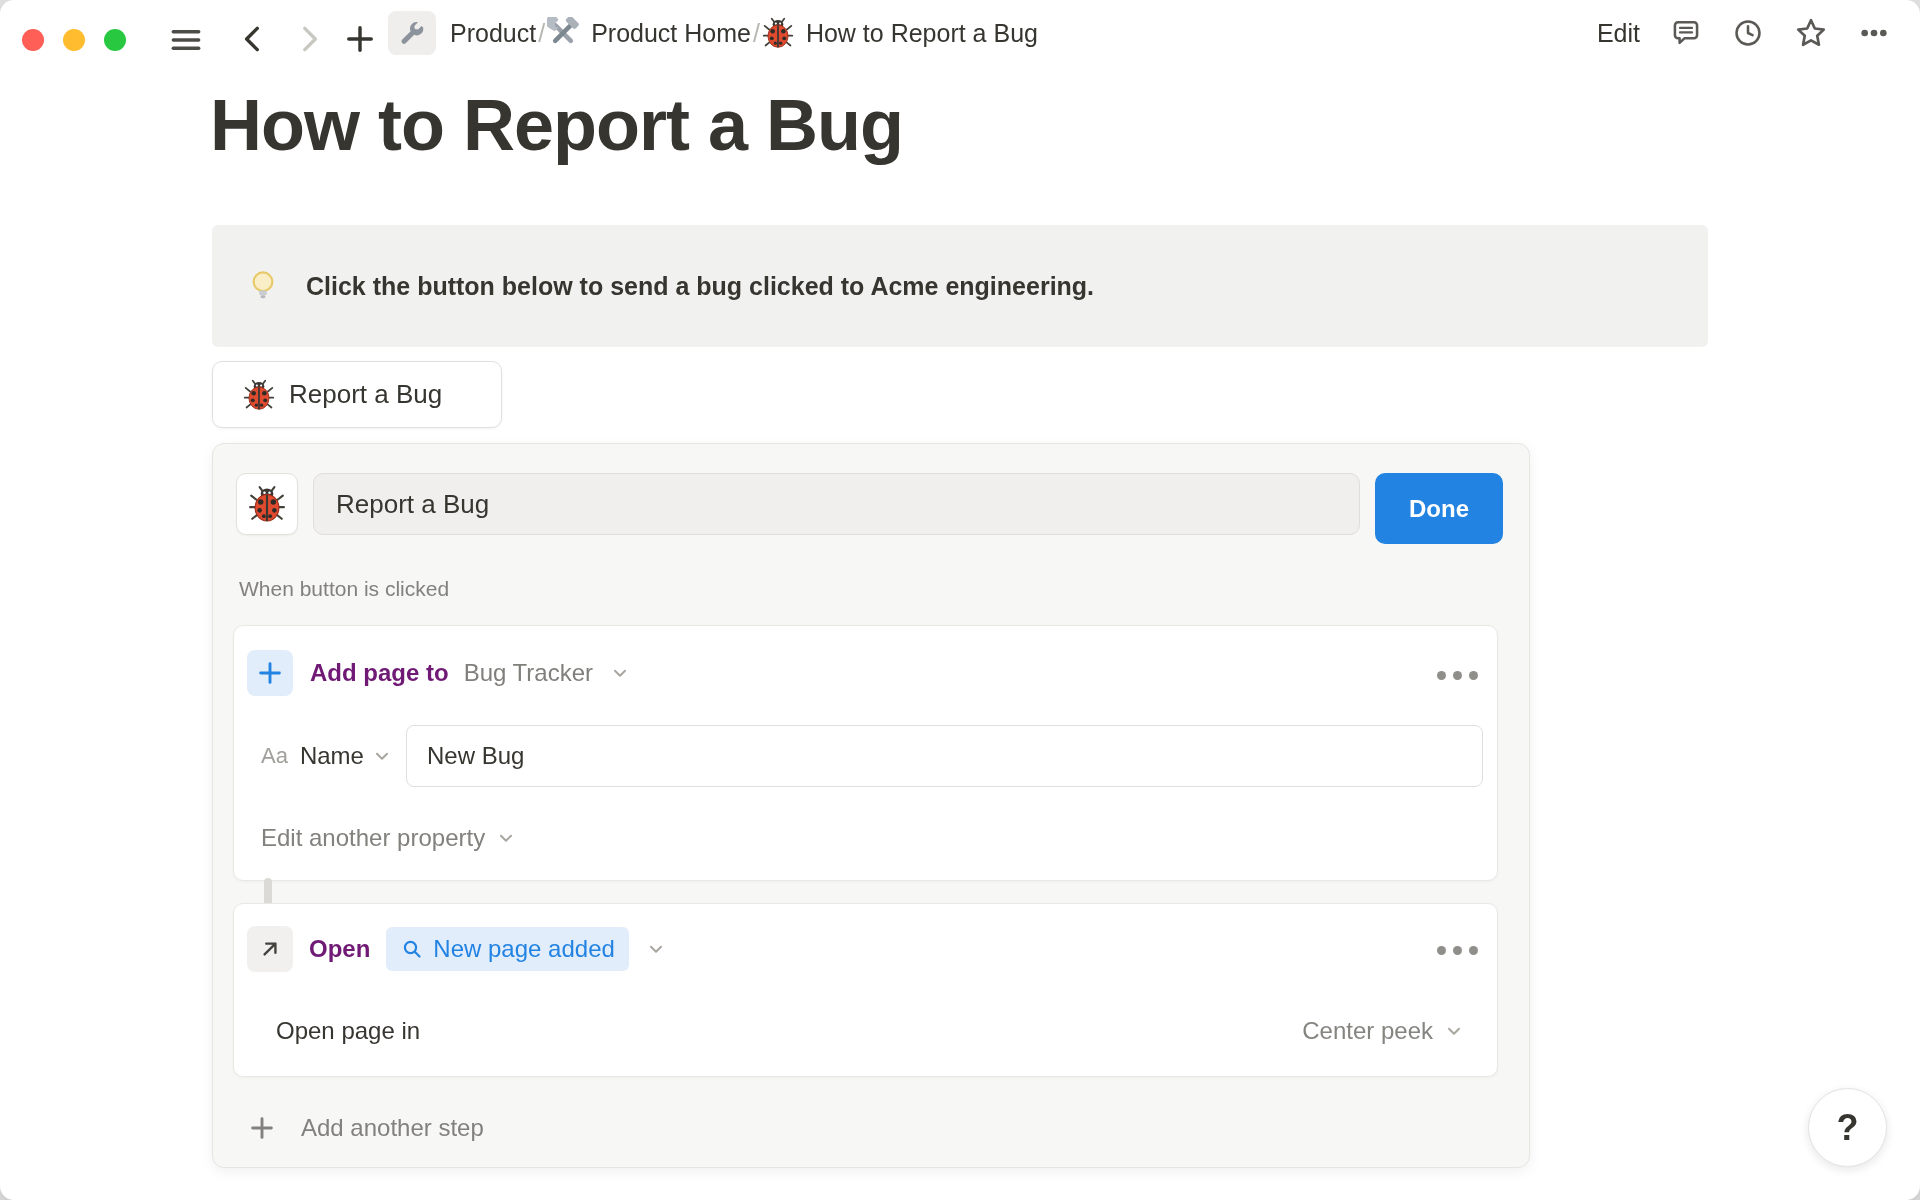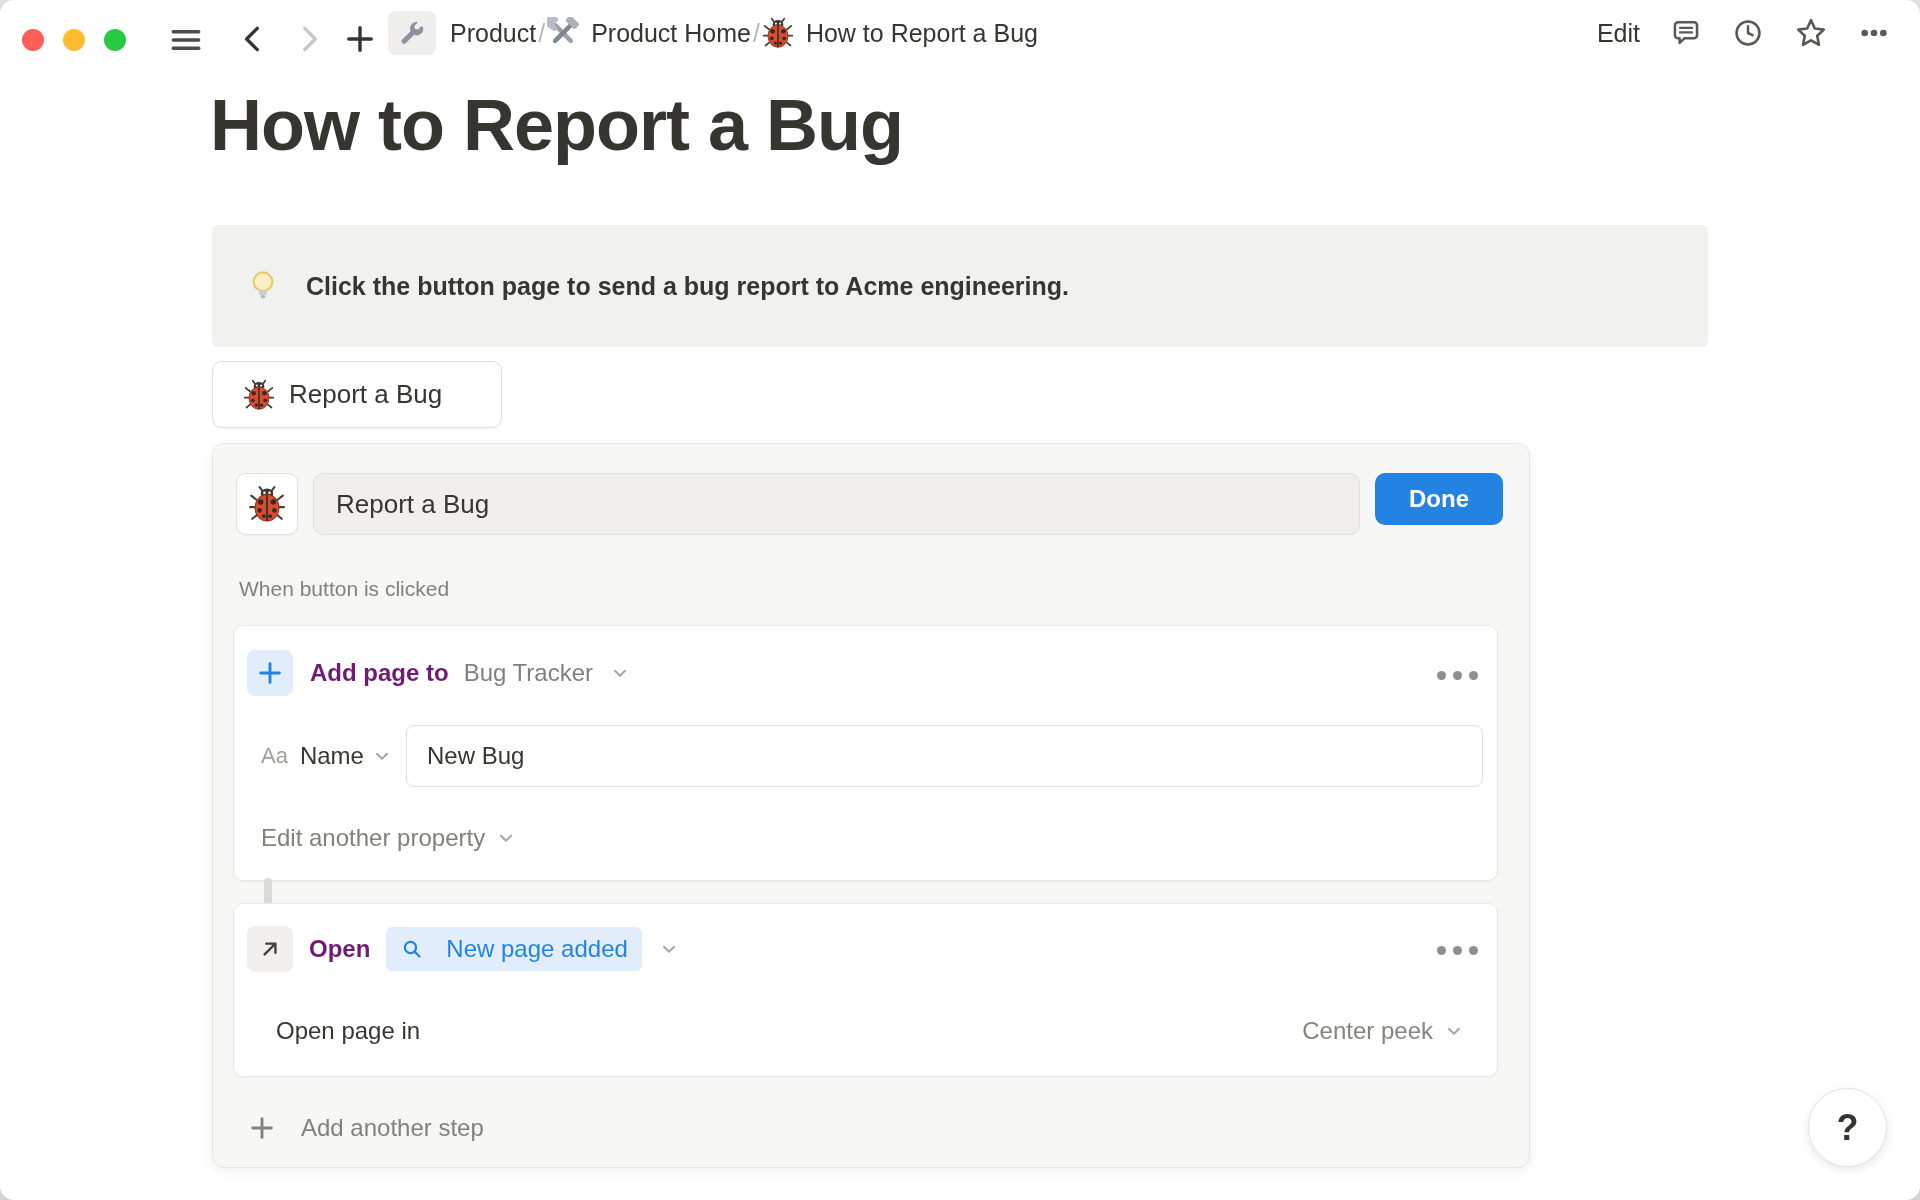--- a/index.html
+++ b/index.html
@@ -40,21 +40,21 @@
   .bug-btn-label{font-size:26px;font-weight:500;}
 
   
   .panel{left:212px;top:443px;width:1318px;height:725px;background:#f7f7f5;border:1px solid #e6e5e2;
          border-radius:12px;box-sizing:border-box;box-shadow:0 4px 14px rgba(15,15,15,.06);}
   .icon-box{left:236px;top:473px;width:62px;height:62px;background:#fff;border:1px solid #e3e2df;
             border-radius:10px;box-sizing:border-box;justify-content:center;cursor:pointer;
             box-shadow:0 1px 2px rgba(15,15,15,.05);}
   .name-input{left:313px;top:473px;width:1047px;height:62px;background:#f0efed;border:1px solid #dfdedb;
               border-radius:10px;box-sizing:border-box;padding-left:22px;font-size:26px;color:#37352f;cursor:text;}
-  .done-btn{left:1375px;top:473px;width:128px;height:52px;background:#2383e2;border-radius:10px;
+  .done-btn{left:1375px;top:473px;width:128px;height:71px;background:#2383e2;border-radius:10px;
             justify-content:center;color:#fff;font-size:24px;font-weight:700;cursor:pointer;}
   .trigger-label{left:239px;top:577px;font-size:21px;color:#82817d;}
 
   .card{background:#fff;border:1px solid #e9e8e5;border-radius:10px;box-sizing:border-box;
         box-shadow:0 1px 3px rgba(15,15,15,.04);}
   .card1{left:233px;top:625px;width:1265px;height:256px;}
   .card2{left:233px;top:903px;width:1265px;height:174px;}
   .connector{left:264px;top:878px;width:8px;height:28px;background:#dcdad6;border-radius:4px;}
 
   .sq-ic{width:46px;height:46px;border-radius:8px;justify-content:center;flex:0 0 auto;}
@@ -67,21 +67,21 @@
   .dots{gap:7px;cursor:pointer;}
   .dots i{width:9px;height:9px;border-radius:50%;background:#8f8e8a;display:block;}
 
   .prop-row{left:261px;top:725px;height:62px;gap:12px;font-size:24px;}
   .prop-type{color:#a09f9b;font-size:22px;font-weight:400;}
   .prop-name{color:#37352f;cursor:pointer;}
   .value-input{left:406px;top:725px;width:1077px;height:62px;background:#fff;border:1px solid #e0dfdc;
                border-radius:8px;box-sizing:border-box;padding-left:20px;font-size:24px;color:#37352f;cursor:text;}
   .edit-row{left:261px;top:815px;height:46px;gap:10px;font-size:24px;color:#82817d;cursor:pointer;}
 
-  .chip{height:44px;background:#e2edfb;border-radius:6px;padding:0 14px;gap:22px;color:#2383e2;
+  .chip{height:44px;background:#e2edfb;border-radius:6px;padding:0 14px;gap:9px;color:#2383e2;
         font-size:24px;font-weight:500;cursor:pointer;}
   .openpage-label{left:276px;top:1008px;height:46px;font-size:24px;color:#37352f;}
   .openpage-value{left:1240px;top:1008px;width:225px;height:46px;justify-content:flex-end;gap:10px;
                   font-size:24px;color:#85847f;cursor:pointer;}
   .add-step{left:247px;top:1100px;height:56px;gap:24px;font-size:24px;color:#82817d;cursor:pointer;}
 
   .help-btn{left:1808px;top:1088px;width:77px;height:77px;background:#fff;border:1px solid #e5e3e0;
             border-radius:50%;justify-content:center;font-size:36px;font-weight:700;color:#37352f;
             box-shadow:0 3px 10px rgba(15,15,15,.10);cursor:pointer;}
 </style>
@@ -233,21 +233,21 @@
         <use href="#sym-dots"></use>
       </svg>
   </div>
 
   <div class="abs title">How to Report a Bug</div>
 
   <div class="abs flex callout">
     <svg width="34" height="34" viewBox="0 0 24 24">
         <use href="#sym-lightbulb"></use>
       </svg>
-    <span class="callout-text">Click the button page to send a bug report to Acme engineering.</span>
+    <span class="callout-text">Click the button below to send a bug clicked to Acme engineering.</span>
   </div>
 
   <div class="abs flex bug-btn">
     <svg width="32" height="32" viewBox="0 0 36 36">
         <use href="#sym-ladybug"></use>
       </svg>
     <span class="bug-btn-label">Report a Bug</span>
   </div>
 
   <div class="abs panel"></div>

